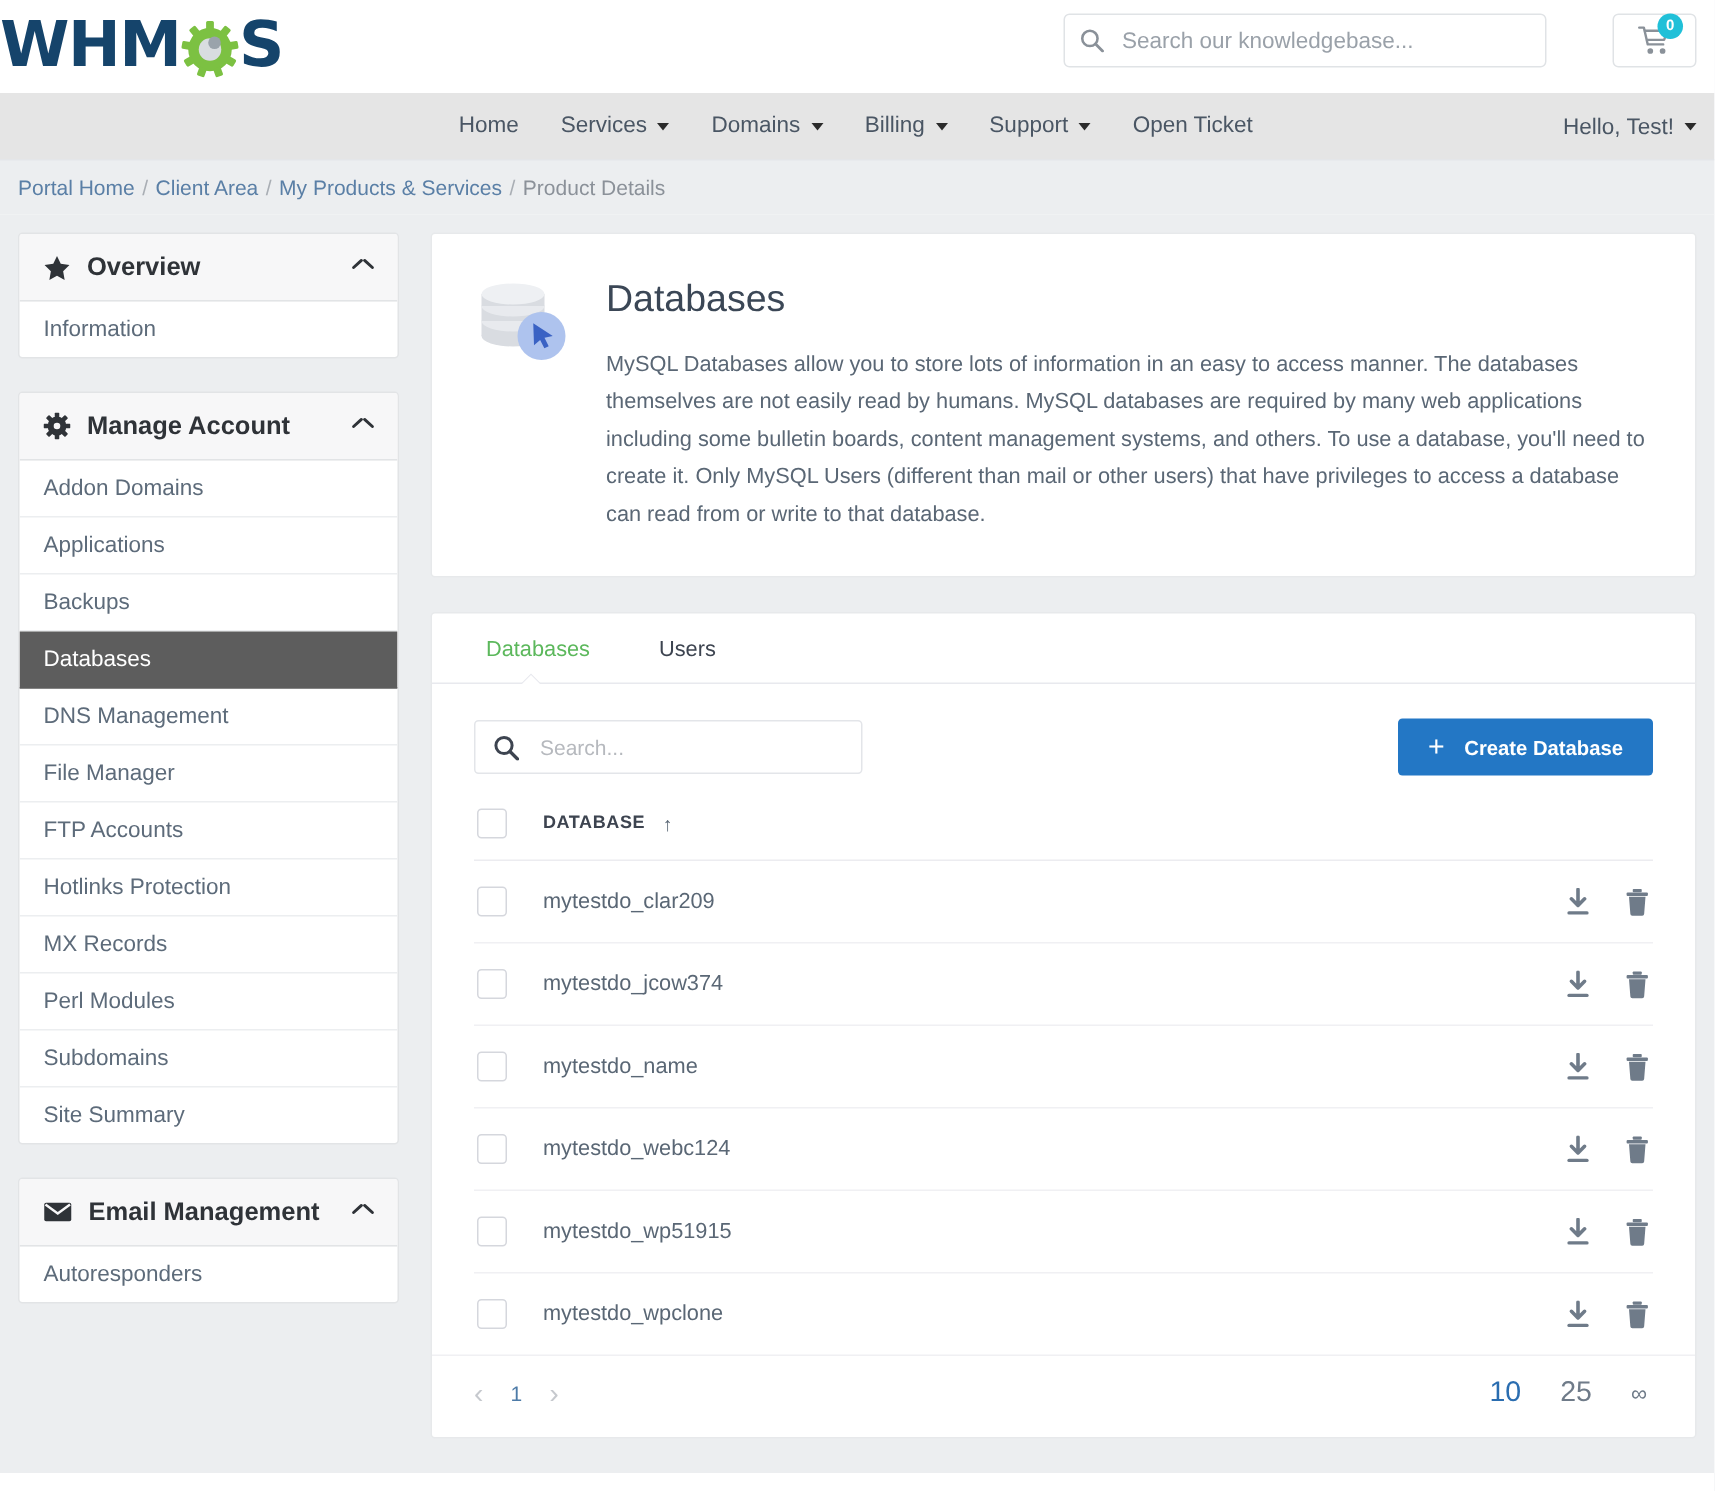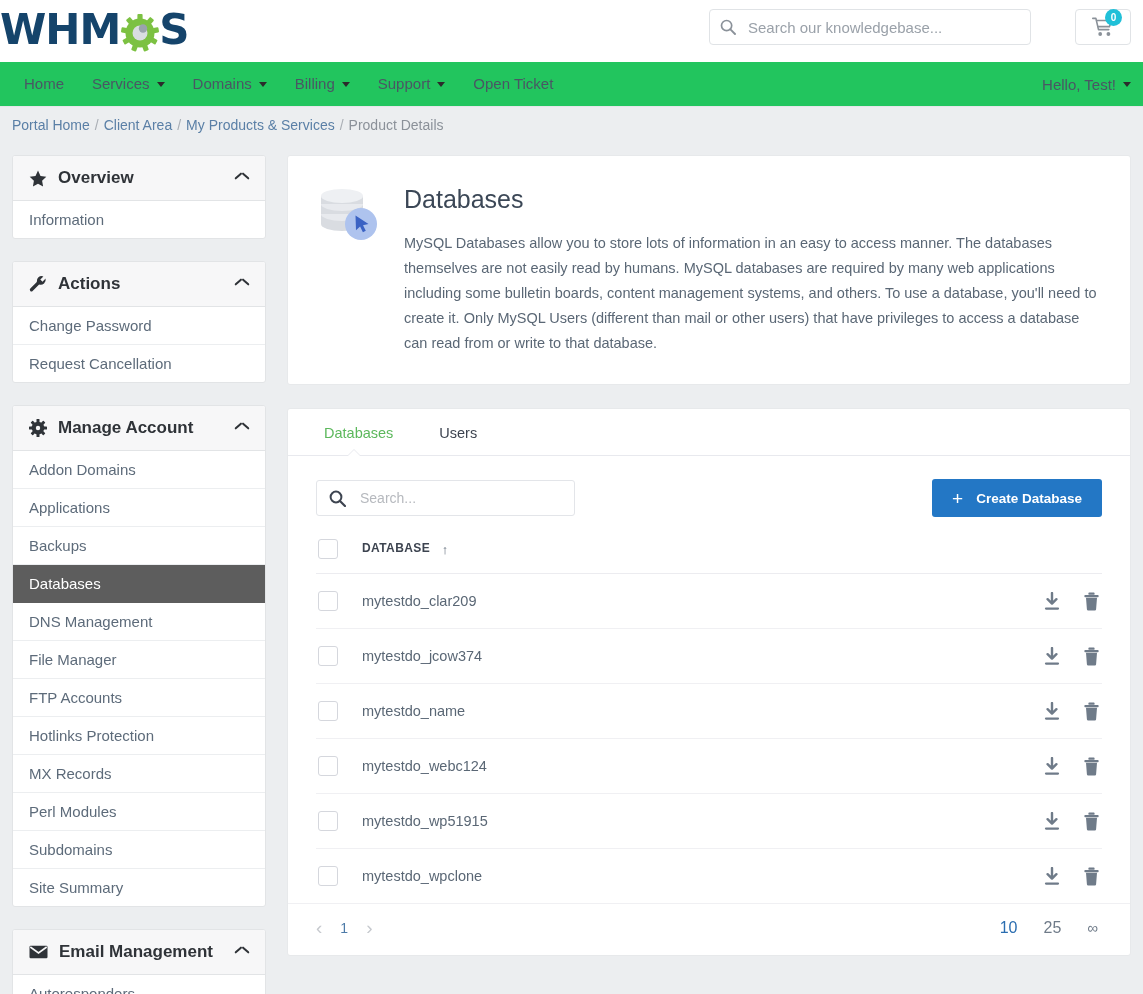--- a/index.html
+++ b/index.html
@@ -85,25 +85,26 @@
     font-weight: bold;
     line-height: 17px;
     text-align: center;
     padding: 0 4px;
   }
   .cart-inner { position: relative; color: #8a9199; display:flex; }
 
   
   .main-nav {
     height: 44px;
-    background: #22c55e;
+    background: #e5e5e5;
     padding: 0 12px;
     display: flex;
     align-items: center;
     position: relative;
+    justify-content: center;
   }
   .nav-item {
     font-size: 15px;
     color: #4a5664;
     padding: 0 14px;
     line-height: 44px;
     cursor: pointer;
     display: flex;
     align-items: center;
     white-space: nowrap;
@@ -366,21 +367,21 @@
     align-items: center;
     justify-content: space-between;
     padding: 14px 28px 18px 28px;
     border-top: 1px solid #f0f0f3;
     margin-top: 0;
   }
   .pager-left { display: flex; align-items: center; gap: 18px; }
   .pg-chev { color: #c6c9ce; font-size: 19px; cursor: pointer; line-height: 1; }
   .pg-num { color: #4d7ba8; font-size: 14px; cursor: pointer; }
   .pager-right { display: flex; align-items: center; gap: 26px; padding-right: 4px; }
-  .ps { font-size: 16px; color: #6f7b89; cursor: pointer; }
+  .ps { font-size: 19px; color: #6f7b89; cursor: pointer; }
   .ps.active { color: #2a6db0; font-weight: normal; }
   .ps.inf { font-size: 15px; color: #6f7b89; }
 </style>
 </head>
 <body>
 
 <div class="top-header">
   <div class="logo">
     <span class="l-w">WHM</span>
     <span class="gear-wrap">
@@ -478,35 +479,20 @@
             </svg>
         </span>
         <span class="ph-title">Overview</span>
         <span class="chev-up"></span>
       </div>
       <ul class="panel-list">
         <li>Information</li>
       </ul>
     </div>
 
-    <div class="panel">
-      <div class="panel-head">
-        <span class="ph-icon">
-          <svg width="18" height="18" viewBox="0 0 18 18">
-              <path d="M16.6 3.6l-3.1 3.1-2.2-2.2 3.1-3.1A5 5 0 0 0 7.8 7.1L1.3 13.6a1.6 1.6 0 0 0 2.3 2.3l6.5-6.5a5 5 0 0 0 6.5-5.8z" fill="#2f3338"></path>
-            </svg>
-        </span>
-        <span class="ph-title">Actions</span>
-        <span class="chev-up"></span>
-      </div>
-      <ul class="panel-list">
-        <li>Change Password</li>
-        <li>Request Cancellation</li>
-      </ul>
-    </div>
 
     <div class="panel">
       <div class="panel-head">
         <span class="ph-icon">
           <svg width="18" height="18" viewBox="0 0 18 18">
             <g transform="translate(9,9)" fill="#2f3338">
               <circle r="6.3"></circle>
               <g>
                 <rect x="-1.5" y="-9" width="3" height="3.4" rx="0.6"></rect>
                 <rect x="-1.5" y="-9" width="3" height="3.4" rx="0.6" transform="rotate(45)"></rect>

